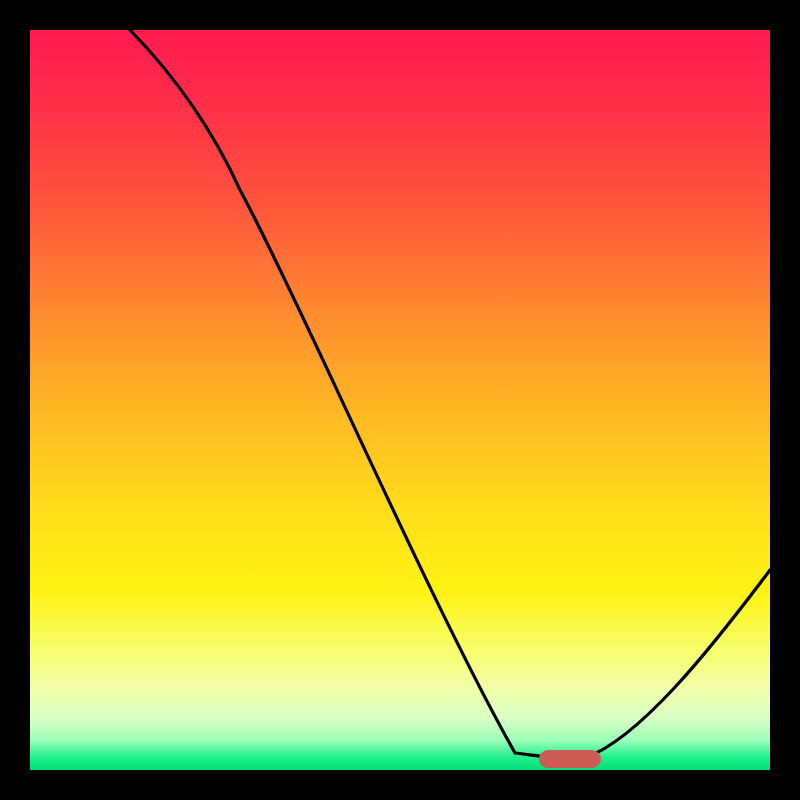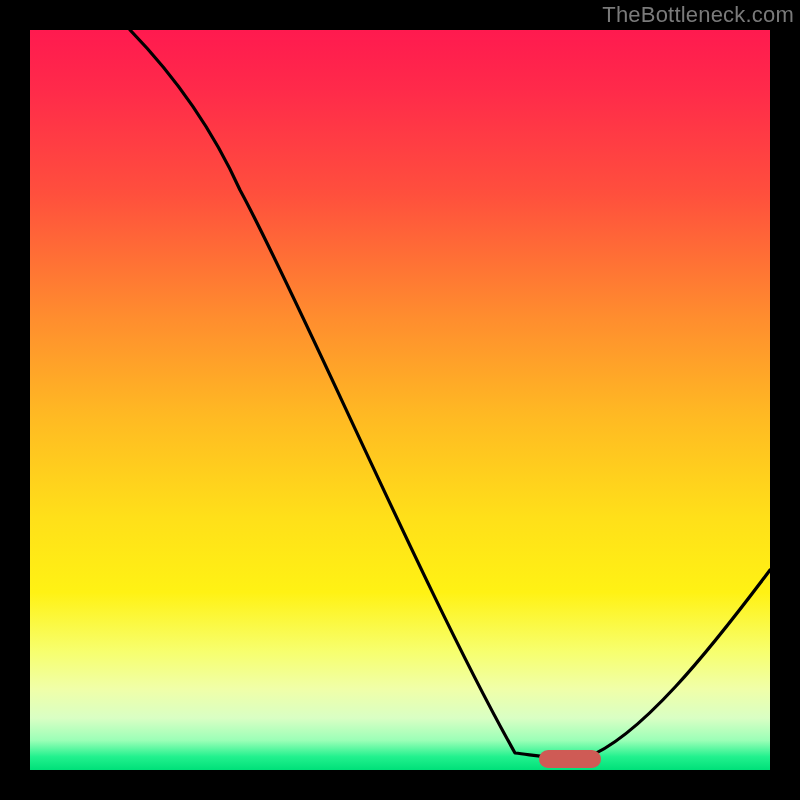--- a/index.html
+++ b/index.html
@@ -67,21 +67,20 @@
     background: #cf5b55;
     border-radius: 9px;
     z-index: 30;
   }
 </style>
 </head>
 <body>
 
 <div class="frame">
 
-  <div class="watermark">TheBottleneck.com</div>
 
   <div class="plot-area">
     <div class="gradient"></div>
 
     <svg class="curve" viewBox="0 0 740 740" preserveAspectRatio="none">
       <path id="curvePath" fill="none" stroke="#000000" stroke-width="3.2" stroke-linecap="round" stroke-linejoin="round" d="M 100 0 Q 170 72, 210 160 C 270 270, 395 563, 485 723 C 510 726, 530 730, 555 728 C 610 708, 680 620, 740 540 "></path>
     </svg>
 
     <div id="marker" class="marker" style="left: 509px; top: 720px; width: 62px;"></div>
   </div>

